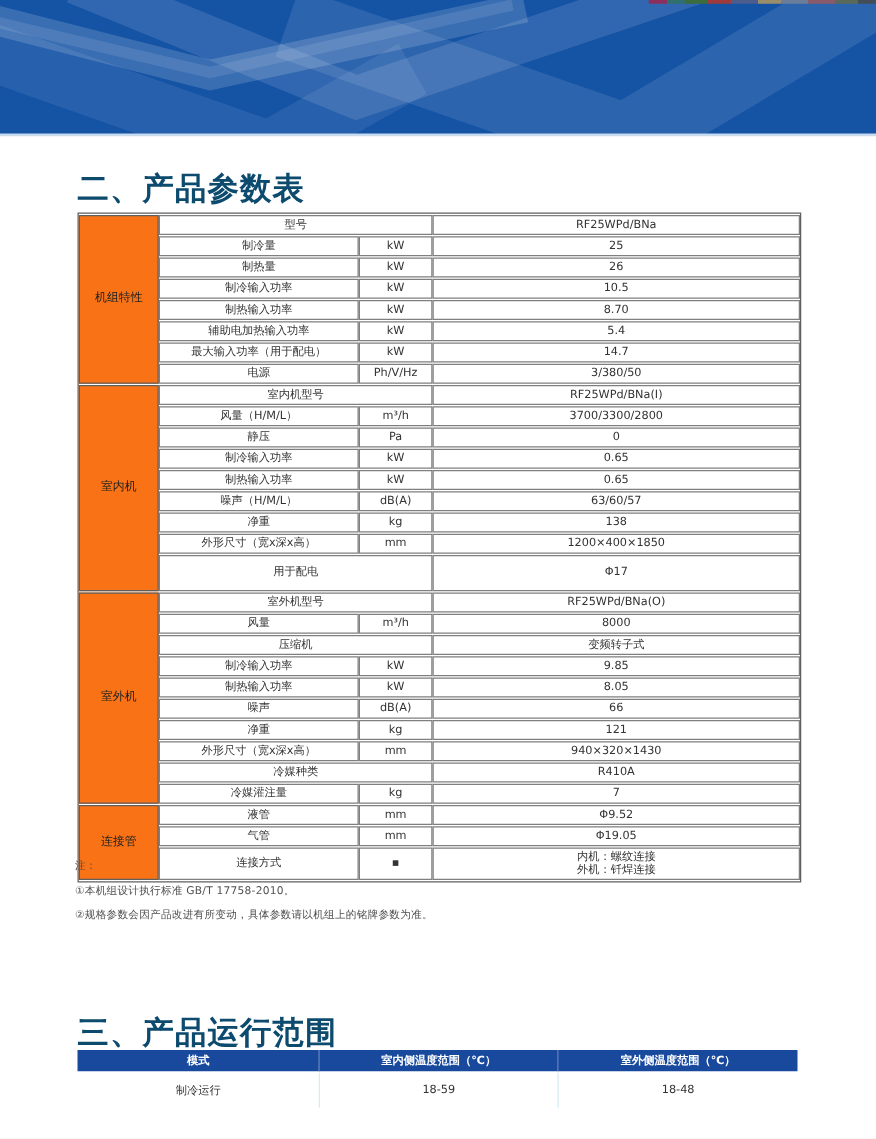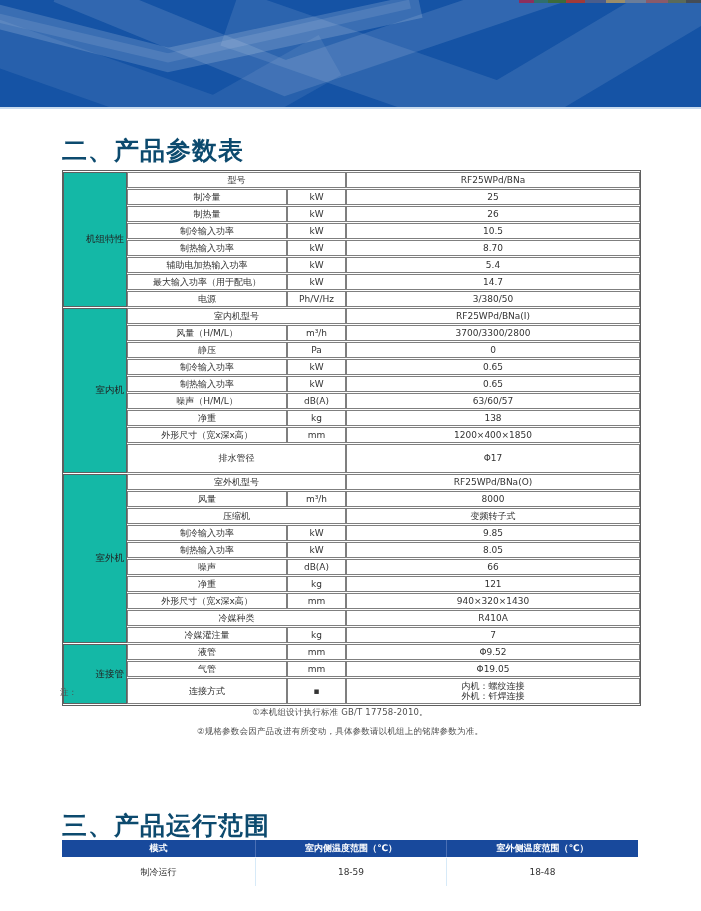--- a/index.html
+++ b/index.html
@@ -22,28 +22,28 @@
   #heading-2{top:134px;}
   #heading-3{top:809px;}
 
   
   #spec-table-wrap{position:absolute;left:62px;top:170px;width:577px;}
   table.spec{width:577px;border-collapse:separate;border-spacing:0 1px;table-layout:fixed;
              border:1px solid #5f5f5f;background:#ffffff;}
   table.spec td{border:1px solid #7f7f7f;font-size:9px;color:#333;text-align:center;
                 vertical-align:middle;padding:0 2px;height:14px;line-height:1.15;
                 overflow:hidden;white-space:nowrap;}
-  table.spec td.sec{background:#14b8a6;border-color:#5f5f5f;font-size:9.5px;color:#222;text-align:right;}
+  table.spec td.sec{background:#f97316;border-color:#5f5f5f;font-size:9.5px;color:#222;}
   tr.tall td{height:27px;}
   tr.twoline td{height:24px;white-space:normal;}
 
   
   #notes{position:absolute;left:60px;top:687px;width:560px;font-size:8.5px;color:#4f4f4f;}
   #notes .note-label{margin-bottom:8px;}
-  #notes .note-line{margin-bottom:7px;letter-spacing:0.2px;text-align:center;}
+  #notes .note-line{margin-bottom:7px;letter-spacing:0.2px;}
 
   
   #range-table-wrap{position:absolute;left:62px;top:827px;width:576px;margin-top:12px;}
   table.range{width:576px;border-collapse:separate;border-spacing:0 1px;table-layout:fixed;}
   table.range th{background:#18499c;color:#ffffff;font-size:9px;font-weight:bold;
                  height:17px;border-left:1px solid #4a6fb5;padding:0;}
   table.range th:first-child{border-left:none;}
   table.range td{font-size:9px;color:#333;text-align:center;height:28px;padding:0;
                  border-left:1px solid #d7eaf8;}
   table.range td:first-child{border-left:none;}
@@ -152,21 +152,21 @@
             <td>净重</td>
             <td>kg</td>
             <td>138</td>
           </tr>
           <tr>
             <td>外形尺寸（宽x深x高）</td>
             <td>mm</td>
             <td>1200×400×1850</td>
           </tr>
           <tr class="tall">
-            <td colspan="2">排水管径</td>
+            <td colspan="2">用于配电</td>
             <td>Φ17</td>
           </tr>
           <tr>
             <td class="sec" rowspan="10">室外机</td>
             <td colspan="2">室外机型号</td>
             <td>RF25WPd/BNa(O)</td>
           </tr>
           <tr>
             <td>风量</td>
             <td>m³/h</td>

